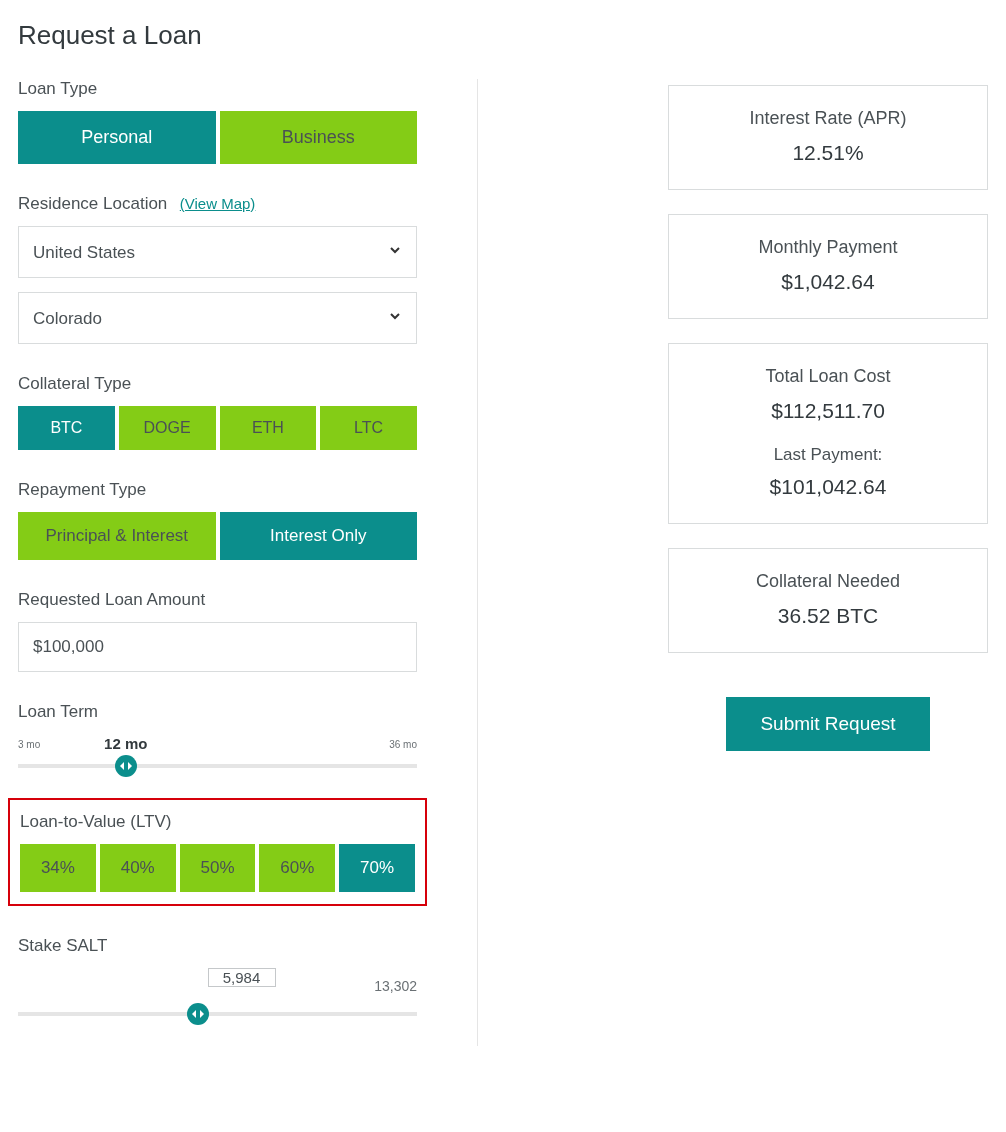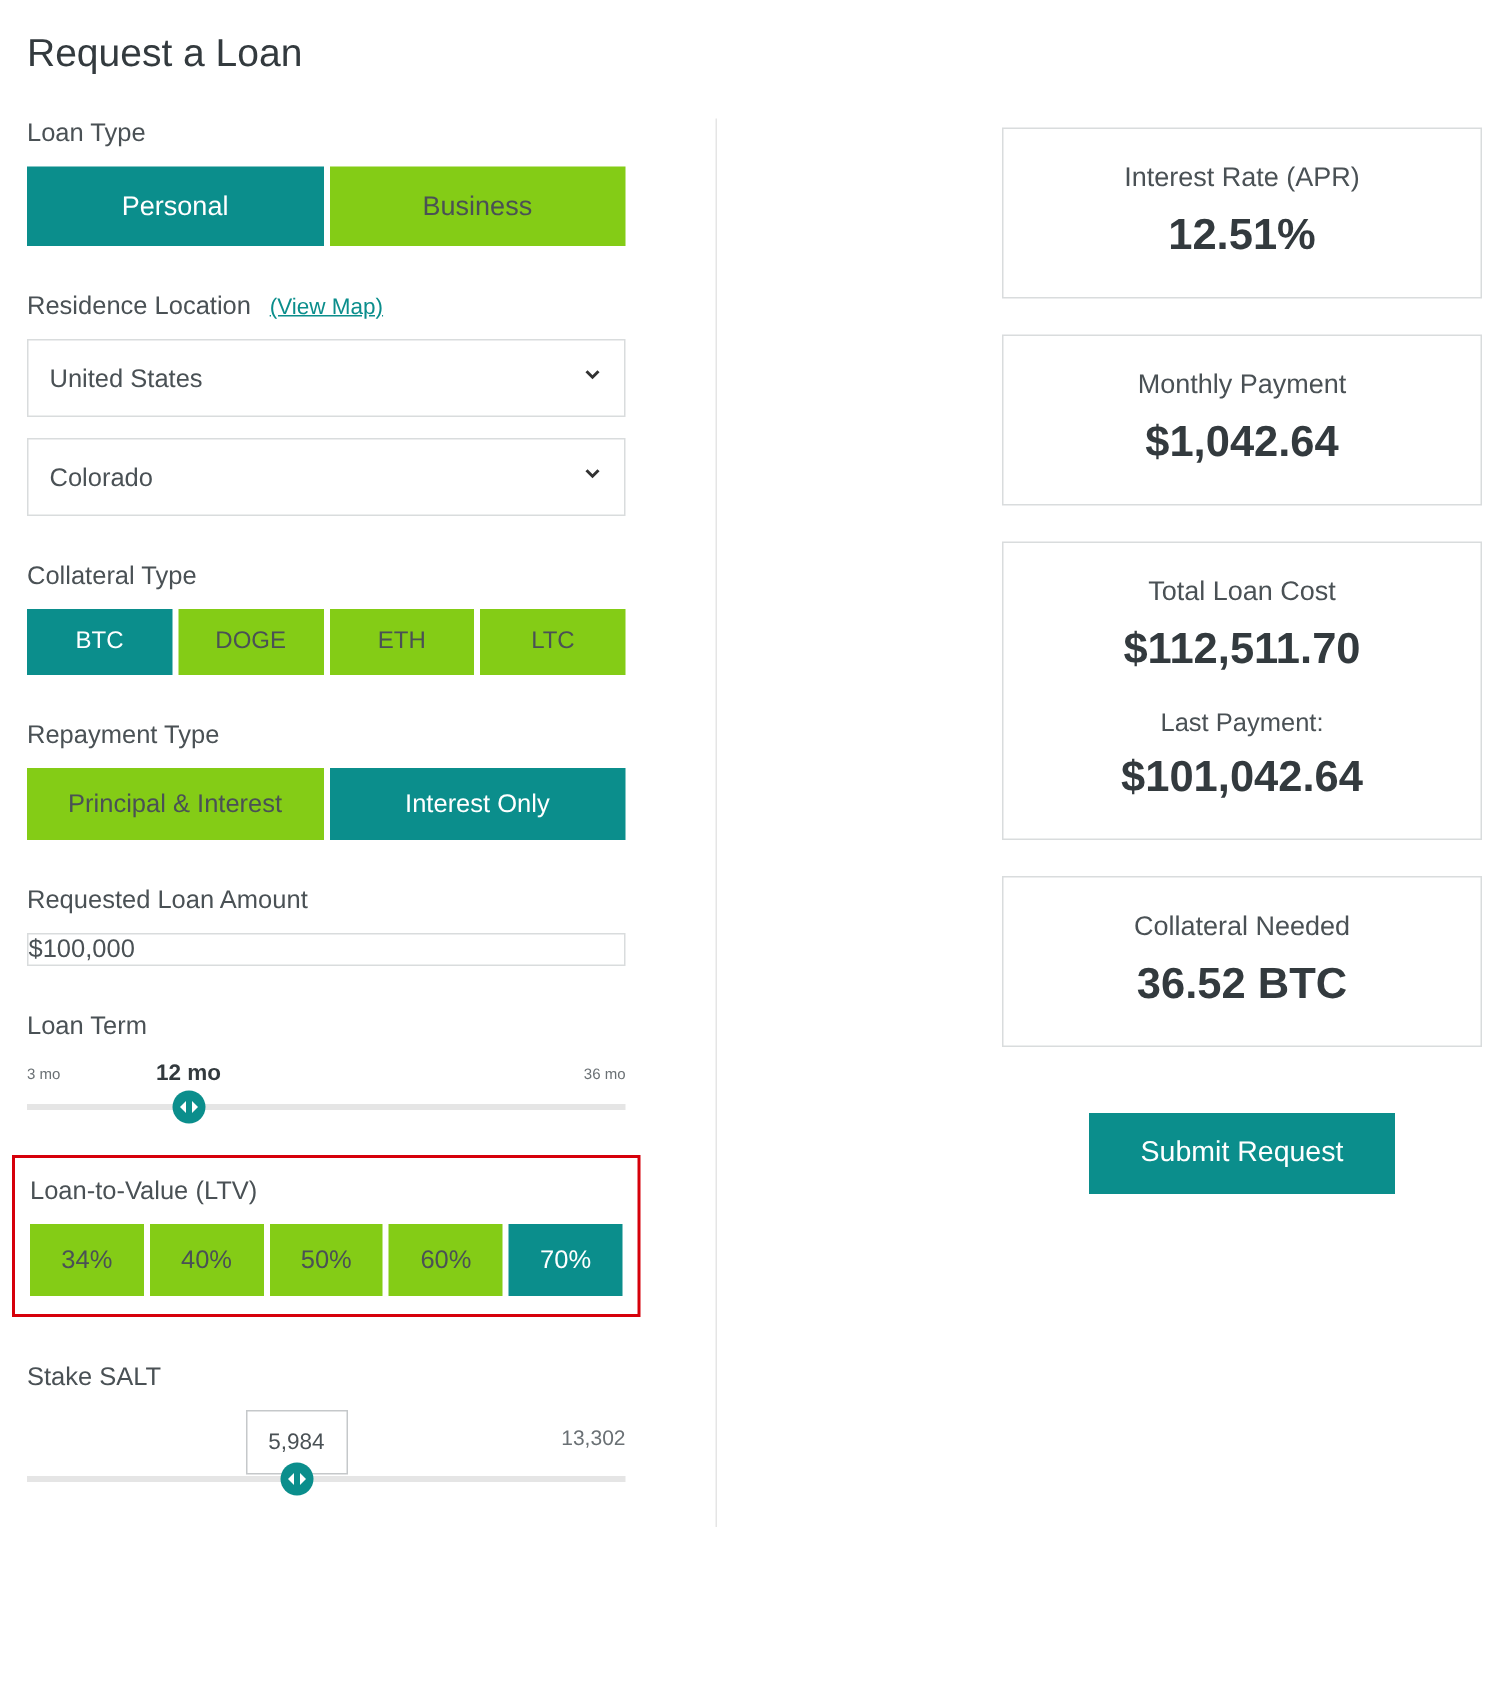--- a/index.html
+++ b/index.html
@@ -91,20 +91,21 @@
     font-size: 15px;
     margin-left: 8px;
     cursor: pointer;
   }
   .label-inline { display: inline; }
 
   
   .text-input {
     width: 100%;
     border: 1px solid #d9dcdd;
+    padding: 14px;
     font-size: 17px;
     color: #4a5155;
   }
 
   
   .slider-wrap { position: relative; padding-top: 30px; }
   .slider-track {
     height: 4px;
     background: #e5e5e5;
     position: relative;
@@ -157,23 +158,24 @@
 
   
   .stake-slider { position: relative; padding-top: 44px; }
   .stake-input {
     position: absolute;
     top: 0;
     transform: translateX(-50%);
     width: 68px;
     text-align: center;
     border: 1px solid #c5c8ca;
-    padding: 12px 4px;
+    padding: 0 4px;
     font-size: 15px;
     color: #4a5155;
+    margin-left: 44px;
   }
   .stake-max {
     position: absolute;
     right: 0;
     bottom: 22px;
     font-size: 14px;
     color: #6a7074;
   }
 
   
@@ -182,22 +184,22 @@
     padding: 22px 20px 24px;
     text-align: center;
     margin-bottom: 24px;
   }
   .card-label {
     font-size: 18px;
     color: #4a5155;
     margin-bottom: 12px;
   }
   .card-value {
-    font-size: 29px;
-    font-weight: 700;
+    font-size: 21px;
+    font-weight: 400;
     color: #333a3e;
   }
   .card-sub {
     font-size: 17px;
     color: #4a5155;
     margin-top: 22px;
     margin-bottom: 10px;
   }
   .submit-btn {
     background: #0b8e8c;

